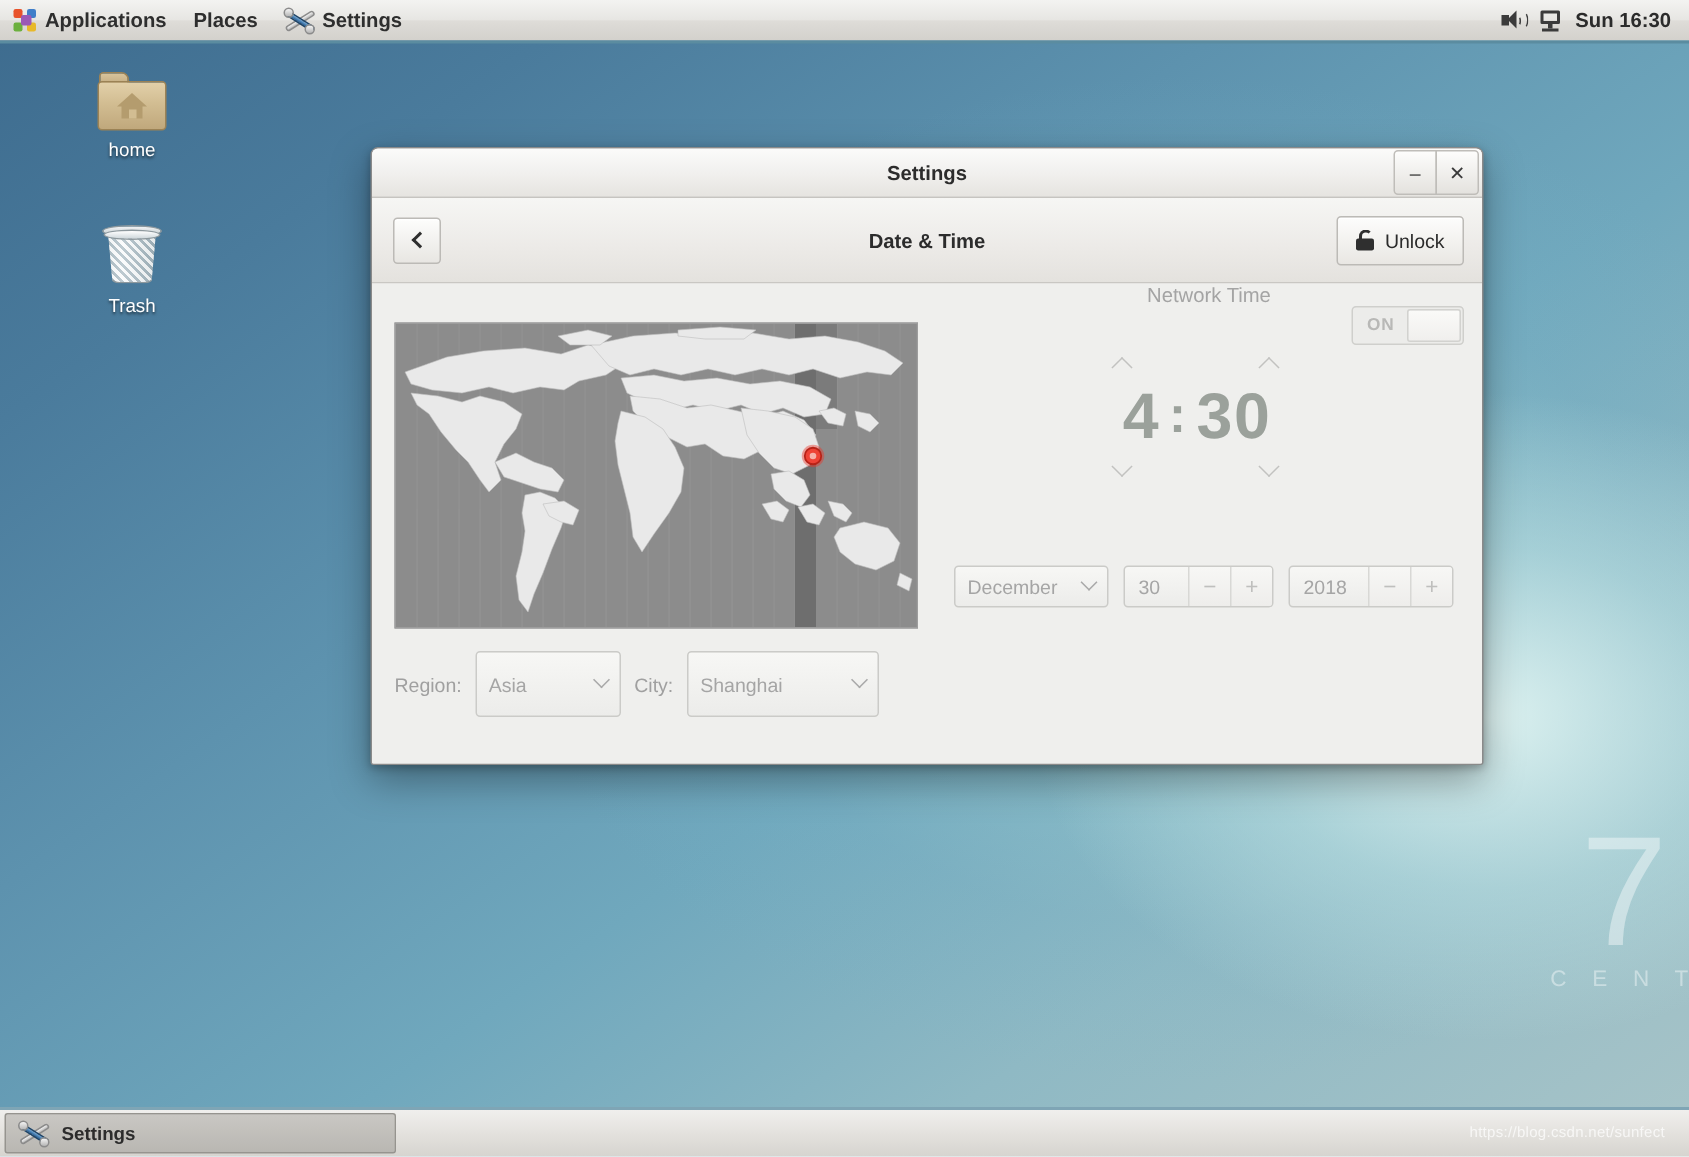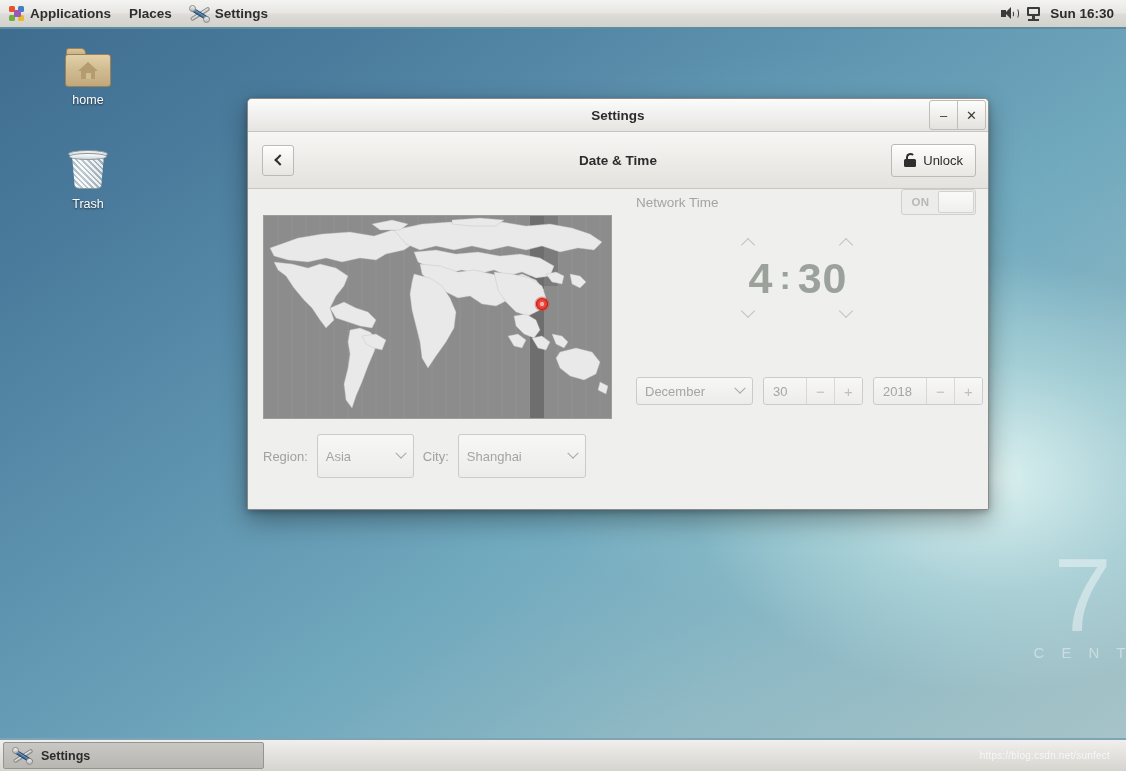--- a/index.html
+++ b/index.html
@@ -296,21 +296,21 @@
   #region-combo { width: 97px; }
   #city-combo { width: 128px; }
 
   
   #right-col {
     position: absolute; left: 388px; top: 0;
     width: 340px; height: 300px;
   }
   #network-row {
     position: absolute; left: 0; top: 0; width: 340px;
-    display: flex; align-items: center;
+    display: flex; align-items: center; flex-direction: column;
   }
   #network-label { font-size: 13.5px; color: #a4a4a4; }
   #network-toggle {
     margin-left: auto;
     width: 75px; height: 26px;
     border: 1px solid #cfcfcc; border-radius: 3px;
     background: #ececea;
     display: flex; align-items: center;
     position: relative;
   }
@@ -348,21 +348,21 @@
     color: #9ba19b; line-height: 50px; letter-spacing: 1px;
     margin: 3px 0 3px 0;
   }
   #time-display .colon { font-size: 34px; vertical-align: 4px; padding: 0 6px; }
 
   #date-row {
     position: absolute; left: 0; top: 188px;
     display: flex; align-items: center; gap: 10px;
   }
   .month-combo {
-    width: 117px; height: 28px;
+    width: 103px; height: 28px;
     background: linear-gradient(to bottom,#f7f7f5,#ececea);
     border: 1px solid #cbcbc8; border-radius: 3px;
     display: flex; align-items: center; padding: 0 8px;
     font-size: 13px; color: #a5a5a5;
   }
   .month-combo .val { flex: 1; }
   .month-combo .arrow {
     width: 8px; height: 8px;
     border-right: 1.8px solid #a8a8a8; border-bottom: 1.8px solid #a8a8a8;
     transform: rotate(45deg) translate(-2px,-2px);

